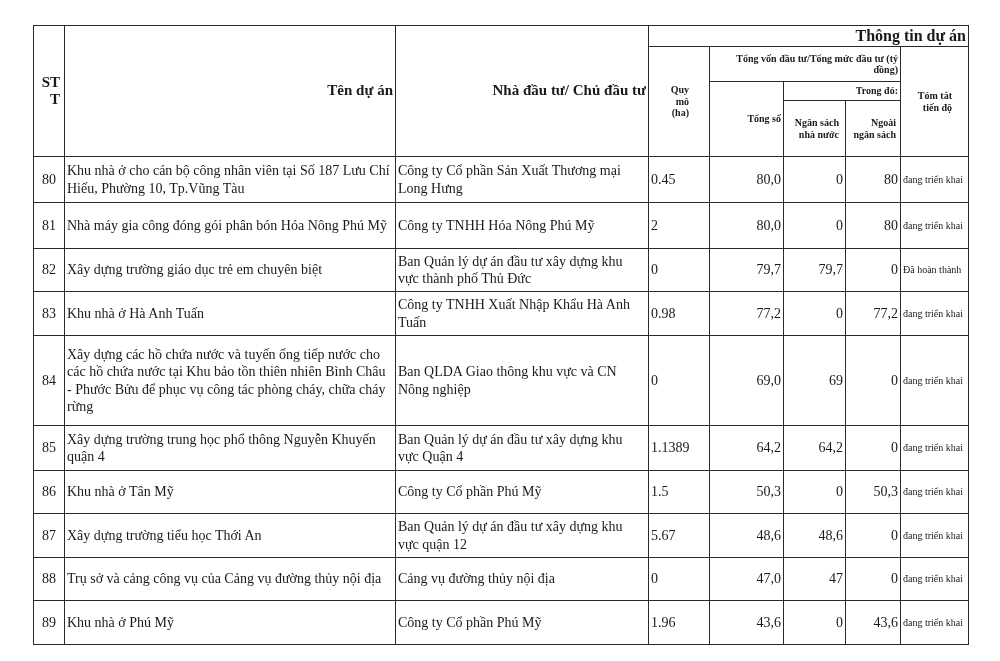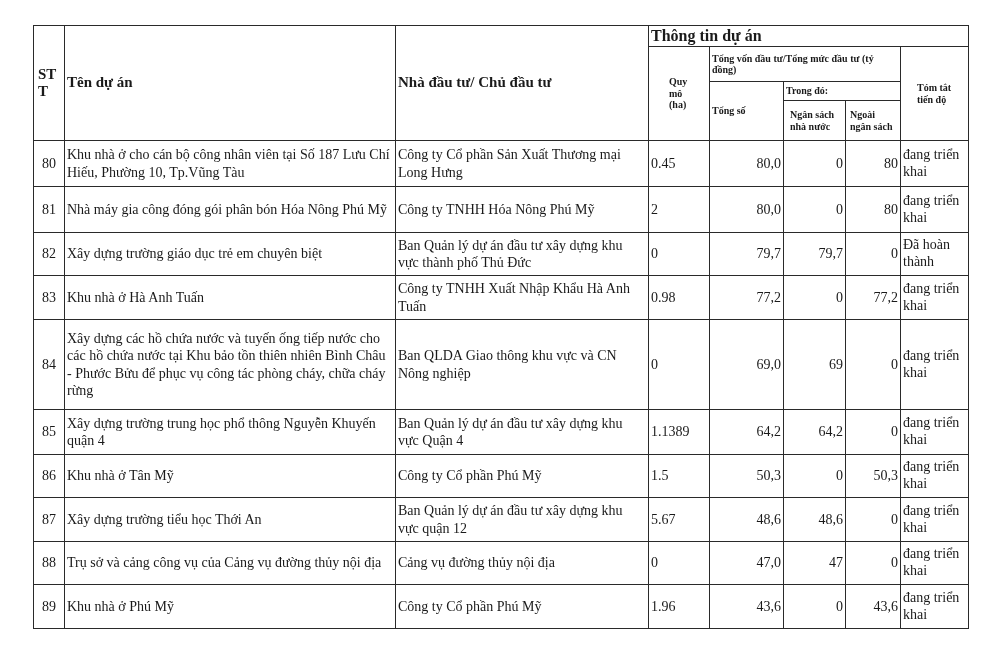--- a/index.html
+++ b/index.html
@@ -1,29 +1,29 @@
 <!DOCTYPE html>
 <html><head>
 <meta charset="utf-8">
 <style>
   html, body { margin: 0; padding: 0; background: #ffffff; }
   body { width: 1000px; height: 661px; position: relative; overflow: hidden;
          font-family: "Liberation Serif", "DejaVu Serif", serif; color: #1a1a1a; }
   table.doc { position: absolute; left: 33px; top: 25px; border-collapse: collapse;
               table-layout: fixed; width: 935px; }
   table.doc td, table.doc th { border: 1.5px solid #2a2a2a; padding: 0 2px; vertical-align: middle; }
-  th { font-weight: bold; text-align: left; line-height: 1.15; }
+  th { font-weight: bold; text-align: right; line-height: 1.15; }
   th.big { font-size: 15px; }
   th.title { font-size: 16px; height: 19px; }
   th.small { font-size: 10px; }
   td { font-size: 14px; line-height: 1.25; }
   td.stt { text-align: center; }
   td.num { text-align: right; padding-right: 1px; }
   td.left { text-align: left; }
-  td.status { font-size: 14px; line-height: 1.2; padding-left: 2px; font-family: Liberation Serif, serif; }
+  td.status { font-size: 10px; line-height: 1.2; padding-left: 2px; font-family: Liberation Serif, serif; }
 </style>
 </head>
 <body>
 
 <table class="doc">
   <colgroup>
     <col style="width:31px">
     <col style="width:331px">
     <col style="width:253px">
     <col style="width:61px">
@@ -43,21 +43,21 @@
       <th class="small" rowspan="3" style="padding:0 20px;">Quy mô (ha)</th>
       <th class="small" colspan="3">Tổng vốn đầu tư/Tổng mức đầu tư (tỷ đồng)</th>
       <th class="small" rowspan="3" style="padding:0 16px;">Tóm tắt tiến độ</th>
     </tr>
     <tr style="height:19px">
       <th class="small" rowspan="2">Tổng số</th>
       <th class="small" colspan="2">Trong đó:</th>
     </tr>
     <tr style="height:34px">
       <th class="small" style="padding:0 6px;margin-top:28px;">Ngân sách nhà nước</th>
-      <th class="small" style="padding:8px 4px;margin-left:32px;">Ngoài ngân sách</th>
+      <th class="small" style="padding:16px 4px;margin-left:32px;">Ngoài ngân sách</th>
     </tr>
   </thead>
   <tbody>
     <tr style="height:46px">
       <td class="stt">80</td>
       <td class="left">Khu nhà ở cho cán bộ công nhân viên tại Số 187 Lưu Chí Hiếu, Phường 10, Tp.Vũng Tàu</td>
       <td class="left">Công ty Cổ phần Sản Xuất Thương mại Long Hưng</td>
       <td class="left">0.45</td>
       <td class="num">80,0</td>
       <td class="num">0</td>

